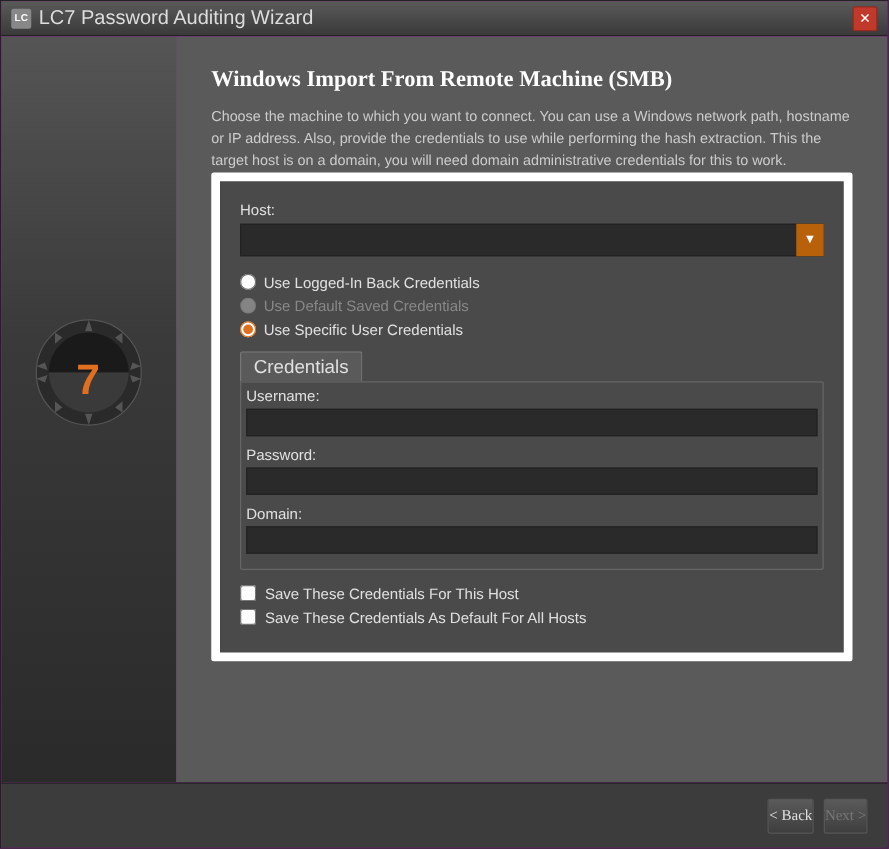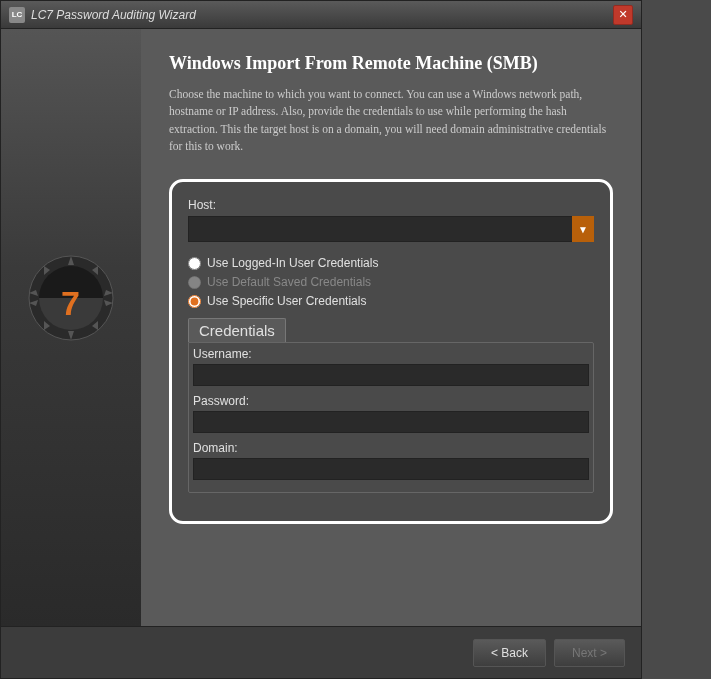--- a/index.html
+++ b/index.html
@@ -6,21 +6,21 @@
     body {
       width: 711px;
       height: 679px;
       background: #4a4a4a;
       font-family: 'Segoe UI', Tahoma, Arial, sans-serif;
       font-size: 12px;
       color: #e0e0e0;
       overflow: hidden;
     }
     .window {
-      width: 642px;
+      width: 711px;
       height: 679px;
       background: #a21caf;
       border: 1px solid #222;
       display: flex;
       flex-direction: column;
     }
     .title-bar {
       background: linear-gradient(to bottom, #5a5a5a, #3a3a3a);
       height: 28px;
       display: flex;
@@ -37,23 +37,22 @@
       border-radius: 2px;
       display: flex;
       align-items: center;
       justify-content: center;
       font-size: 9px;
       color: #fff;
       font-weight: bold;
     }
     .title-bar-text {
       flex: 1;
-      font-size: 12px;
+      font-size: 16px;
       color: #ddd;
-      font-style: italic;
     }
     .title-bar-close {
       width: 20px;
       height: 20px;
       background: #c0392b;
       border: 1px solid #922b21;
       display: flex;
       align-items: center;
       justify-content: center;
       color: #fff;
@@ -96,27 +95,25 @@
       font-size: 18px;
       font-weight: bold;
       color: #ffffff;
       margin-bottom: 12px;
       font-family: Liberation Serif, serif;
     }
     .description {
       font-size: 11.5px;
       color: #cccccc;
       line-height: 1.5;
-      margin-bottom: 24px;
-      font-family: Liberation Serif, serif;
     }
     .form-section {
       background: #4a4a4a;
-      border: 3px solid #ffffff;
-      border-radius: 14px;
+      border: 7px solid #ffffff;
+      border-radius: 2px;
       padding: 16px 16px 16px 16px;
       margin-bottom: 8px;
     }
     .field-label {
       font-size: 12px;
       color: #e0e0e0;
       margin-bottom: 4px;
       display: block;
     }
     .text-input {
@@ -226,27 +223,28 @@
       border-top: 1px solid #222;
       display: flex;
       align-items: center;
       justify-content: flex-end;
       padding: 0 16px;
       gap: 8px;
       flex-shrink: 0;
     }
     .btn {
       height: 28px;
-      padding: 0 17px;
+      padding: 0 0;
       font-size: 12px;
       cursor: pointer;
       border: 1px solid #555;
       border-radius: 2px;
       color: #e0e0e0;
       background: linear-gradient(to bottom, #5a5a5a, #3e3e3e);
+      font-family: Liberation Serif, serif;
     }
     .btn.disabled {
       color: #777;
       cursor: default;
     }
     .btn-next {
       
     }
   </style>
 </head>
@@ -299,21 +297,21 @@
         <label class="field-label">Host:</label>
         <div class="host-input-wrapper">
           <input type="text" class="text-input" value="" style="">
           <div class="host-dropdown-arrow">▼</div>
         </div>
 
         
         <div class="radio-group">
           <div class="radio-item">
             <input type="radio" name="cred_type" id="radio1" style="">
-            <label for="radio1">Use Logged-In User Credentials</label>
+            <label for="radio1">Use Logged-In Back Credentials</label>
           </div>
           <div class="radio-item disabled">
             <input type="radio" name="cred_type" id="radio2" disabled="" style="">
             <label for="radio2">Use Default Saved Credentials</label>
           </div>
           <div class="radio-item">
             <input type="radio" name="cred_type" id="radio4" checked="" style="">
             <label for="radio4">Use Specific User Credentials</label>
           </div>
         </div>
@@ -329,20 +327,30 @@
             <label>Password:</label>
             <input type="password" class="text-input" value="" style="">
           </div>
           <div class="cred-field">
             <label>Domain:</label>
             <input type="text" class="text-input" value="" style="">
           </div>
         </div>
 
         
+        <div class="checkbox-group">
+          <div class="checkbox-item">
+            <input type="checkbox" id="cb1" style="">
+            <label for="cb1">Save These Credentials For This Host</label>
+          </div>
+          <div class="checkbox-item">
+            <input type="checkbox" id="cb2" style="">
+            <label for="cb2">Save These Credentials As Default For All Hosts</label>
+          </div>
+        </div>
       </div>
 
       <div style="flex:1;"></div>
     </div>
   </div>
 
   <div class="footer">
     <button class="btn">&lt; Back</button>
     <button class="btn btn-next disabled">Next &gt;</button>
   </div>

